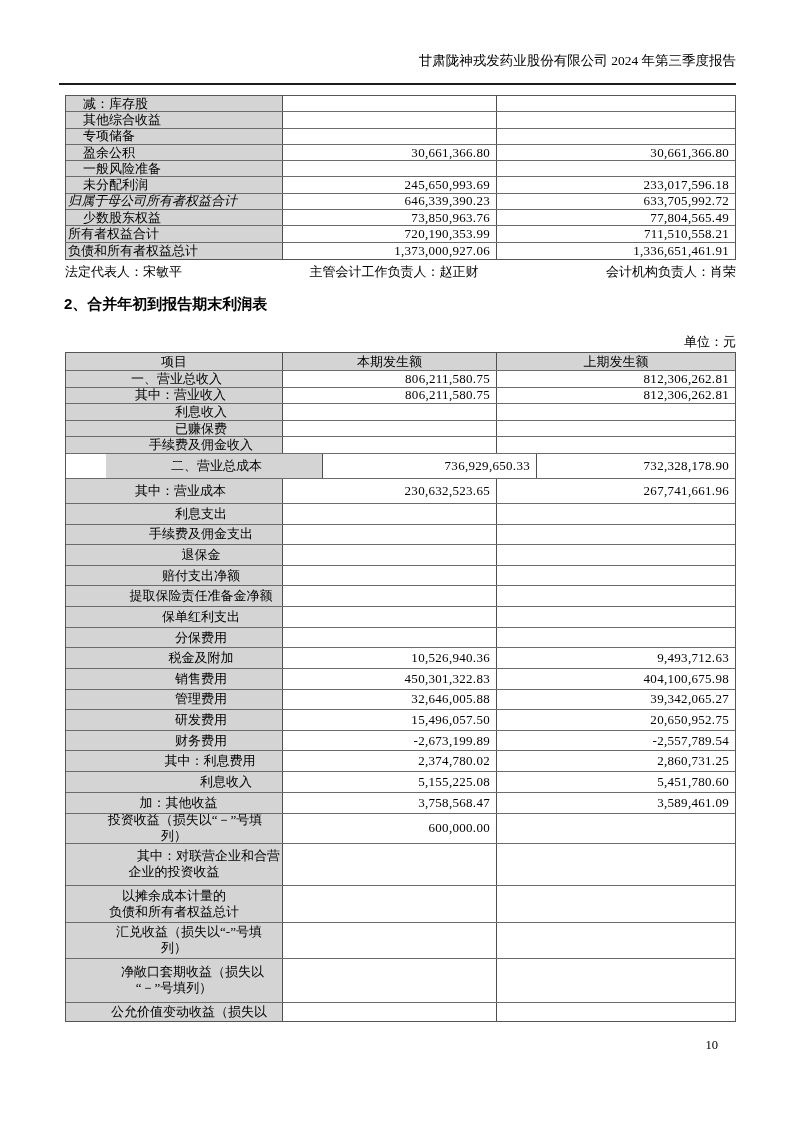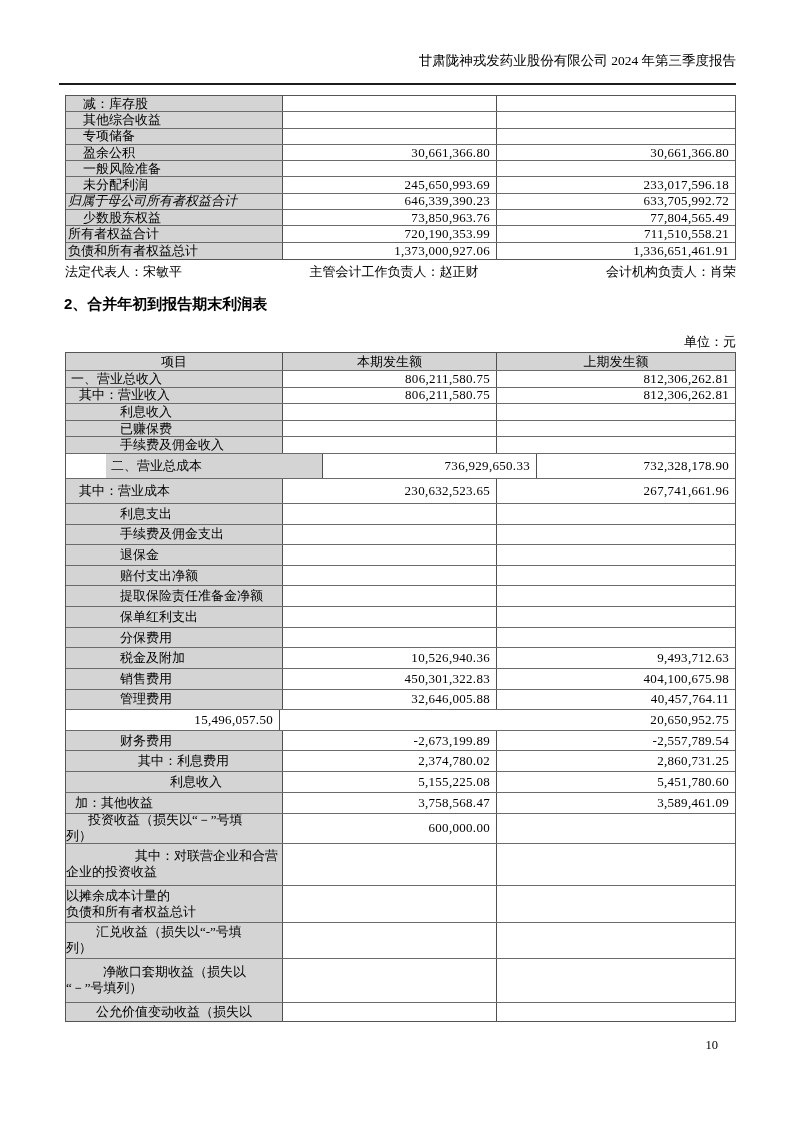--- a/index.html
+++ b/index.html
@@ -11,21 +11,21 @@
     position:absolute; top:52px; right:57px; font-size:13.5px; white-space:nowrap;
   }
   .header-rule {
     position:absolute; left:59px; top:83px; width:677px; height:2px; background:#1c1c1c;
   }
   .tbl {
     position:absolute; left:65px; width:671px; box-sizing:border-box;
     border:1px solid #555; font-size:13px;
   }
   #equity-table { top:95px; }
-  #income-table { top:352px; }
+  #income-table { top:352px;text-align:center; }
   .trow { display:flex; box-sizing:border-box; border-bottom:1px solid #6b6b6b; }
   .trow:last-child { border-bottom:none; }
   .cell { box-sizing:border-box; overflow:hidden; }
   .lab {
     width:217px; background:#d4d4d4; border-right:1px solid #4f4f4f;
     display:flex; flex-direction:column; justify-content:center;
   }
   .labline { line-height:16px; white-space:nowrap; }
   .val {
     display:flex; align-items:center; justify-content:flex-end;
@@ -252,23 +252,26 @@
           <div class="labline" style="padding-left: 54px;">销售费用</div>
         </div>
         <div class="cell val c1">450,301,322.83</div>
         <div class="cell val c2">404,100,675.98</div>
       </div>
       <div class="trow" style="height: 20.64px;">
         <div class="cell lab">
           <div class="labline" style="padding-left: 54px;">管理费用</div>
         </div>
         <div class="cell val c1">32,646,005.88</div>
-        <div class="cell val c2">40,457,764.11</div>
-      </div>
-      <div class="trow" style="height: 20.64px;">
+        <div class="cell val c2">39,342,065.27</div>
+      </div>
+      <div class="trow" style="height: 20.64px;">
+        <div class="cell lab">
+          <div class="labline" style="padding-left: 54px;">研发费用</div>
+        </div>
         <div class="cell val c1">15,496,057.50</div>
         <div class="cell val c2">20,650,952.75</div>
       </div>
       <div class="trow" style="height: 20.64px;">
         <div class="cell lab">
           <div class="labline" style="padding-left: 54px;">财务费用</div>
         </div>
         <div class="cell val c1">-2,673,199.89</div>
         <div class="cell val c2">-2,557,789.54</div>
       </div>

